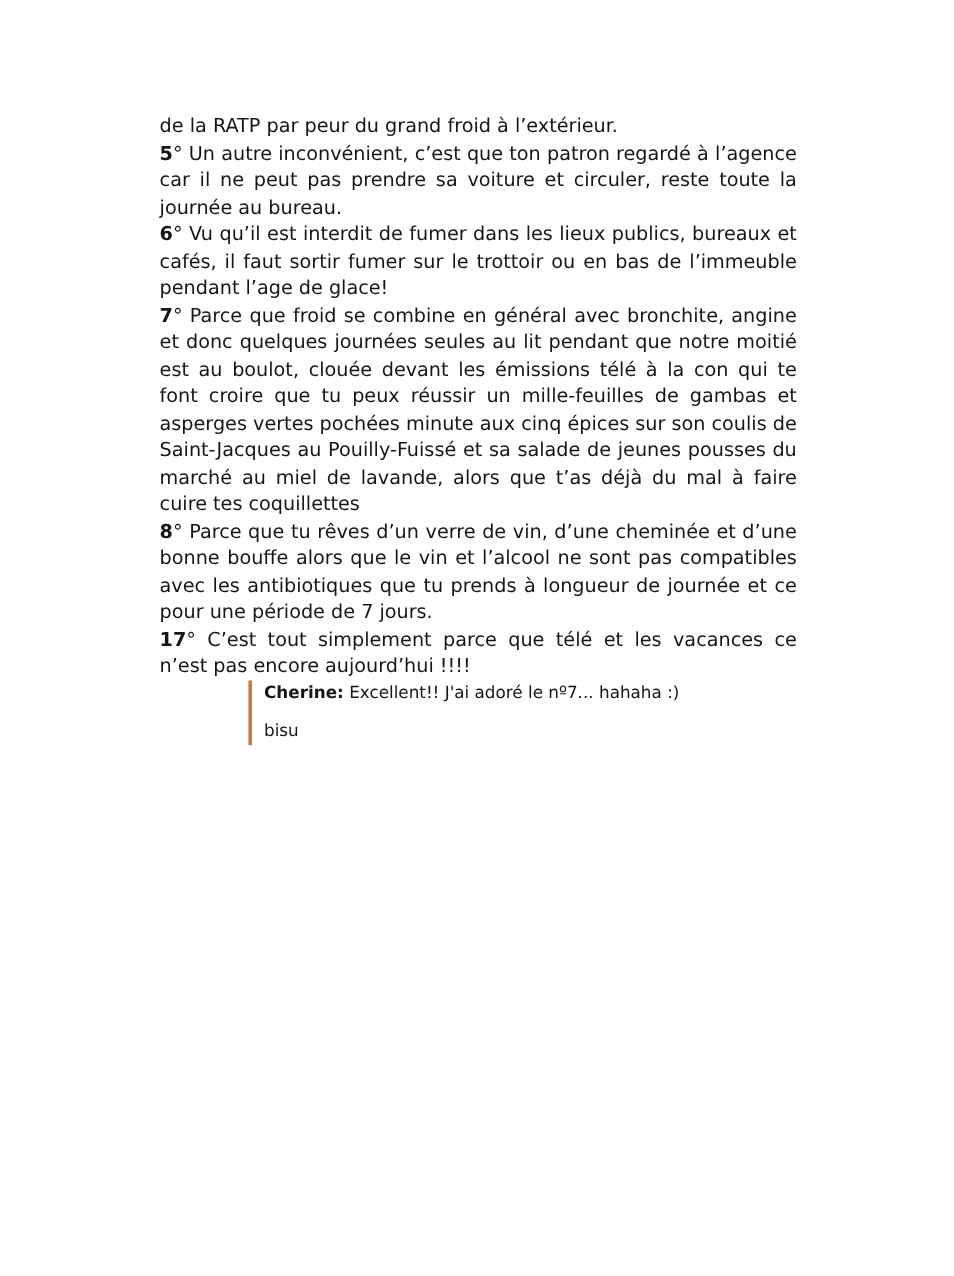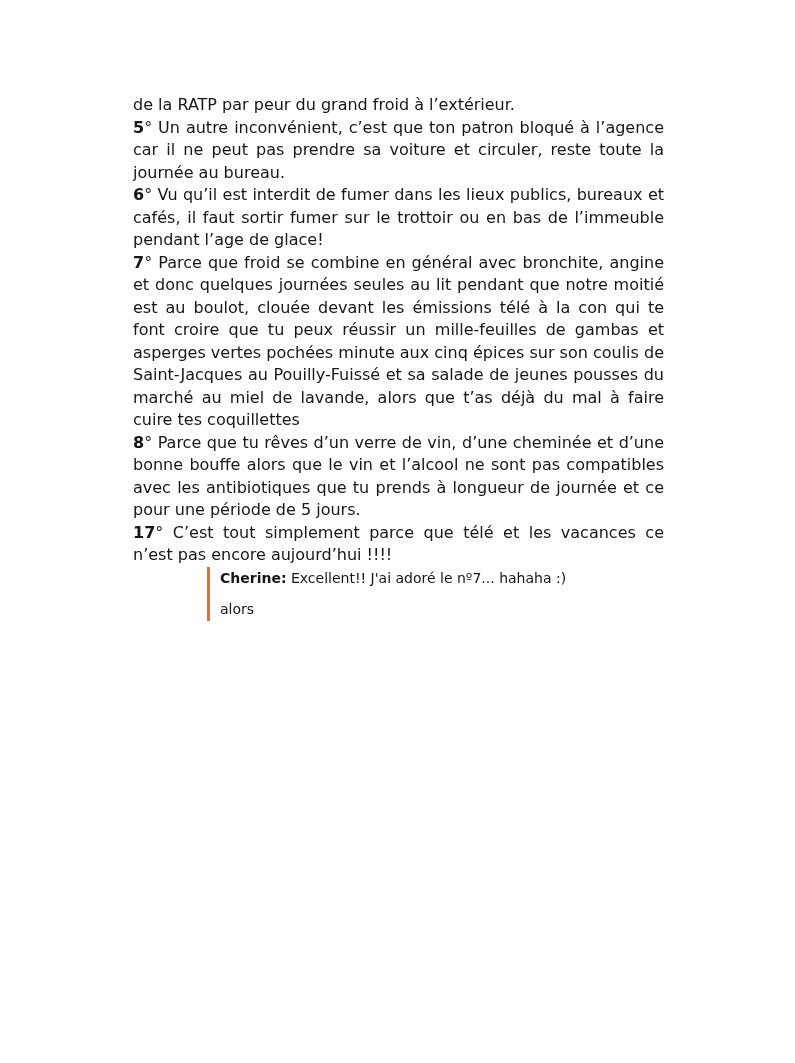--- a/index.html
+++ b/index.html
@@ -55,33 +55,33 @@
 </style>
 </head>
 <body>
 
 <div class="page">
 
   <div class="page-body">
 
     <p class="para"><span>de la RATP par peur du grand froid à l’extérieur.</span></p>
 
-    <p class="para"><span class="pnum">5</span><span>°</span> <span>Un autre inconvénient, c’est que ton patron bloqué à l’agence car il ne peut pas prendre sa voiture et circuler, reste toute la journée au bureau.</span></p>
+    <p class="para"><span class="pnum">5</span><span>°</span> <span>Un autre inconvénient, c’est que ton patron regardé à l’agence car il ne peut pas prendre sa voiture et circuler, reste toute la journée au bureau.</span></p>
 
     <p class="para"><span class="pnum">6</span><span>°</span> <span>Vu qu’il est interdit de fumer dans les lieux publics, bureaux et cafés, il faut sortir fumer sur le trottoir ou en bas de l’immeuble pendant l’age de glace!</span></p>
 
     <p class="para"><span class="pnum">7</span><span>°</span> <span>Parce que froid se combine en général avec bronchite, angine et donc quelques journées seules au lit pendant que notre moitié est au boulot, clouée devant les émissions télé à la con qui te font croire que tu peux réussir un mille-feuilles de gambas et asperges vertes pochées minute aux cinq épices sur son coulis de Saint-Jacques au Pouilly-Fuissé et sa salade de jeunes pousses du marché au miel de lavande, alors que t’as déjà du mal à faire cuire tes coquillettes</span></p>
 
-    <p class="para"><span class="pnum">8</span><span>°</span> <span>Parce que tu rêves d’un verre de vin, d’une cheminée et d’une bonne bouffe alors que le vin et l’alcool ne sont pas compatibles avec les antibiotiques que tu prends à longueur de journée et ce pour une période de 5 jours.</span></p>
+    <p class="para"><span class="pnum">8</span><span>°</span> <span>Parce que tu rêves d’un verre de vin, d’une cheminée et d’une bonne bouffe alors que le vin et l’alcool ne sont pas compatibles avec les antibiotiques que tu prends à longueur de journée et ce pour une période de 7 jours.</span></p>
 
 
     <p class="para"><span class="pnum">17</span><span>°</span> <span>C’est tout simplement parce que télé et les vacances ce n’est pas encore aujourd’hui !!!!</span></p>
 
     <div class="comments-section">
       <p class="comment"><b>Cherine:</b> <span>Excellent!! J'ai adoré le nº7... hahaha :)</span></p>
-      <p class="comment plain"><span>alors</span></p>
+      <p class="comment plain"><span>bisu</span></p>
     </div>
 
   </div>
 
   <div class="page-number">66</div>
 
 </div>
 
 </body></html>

